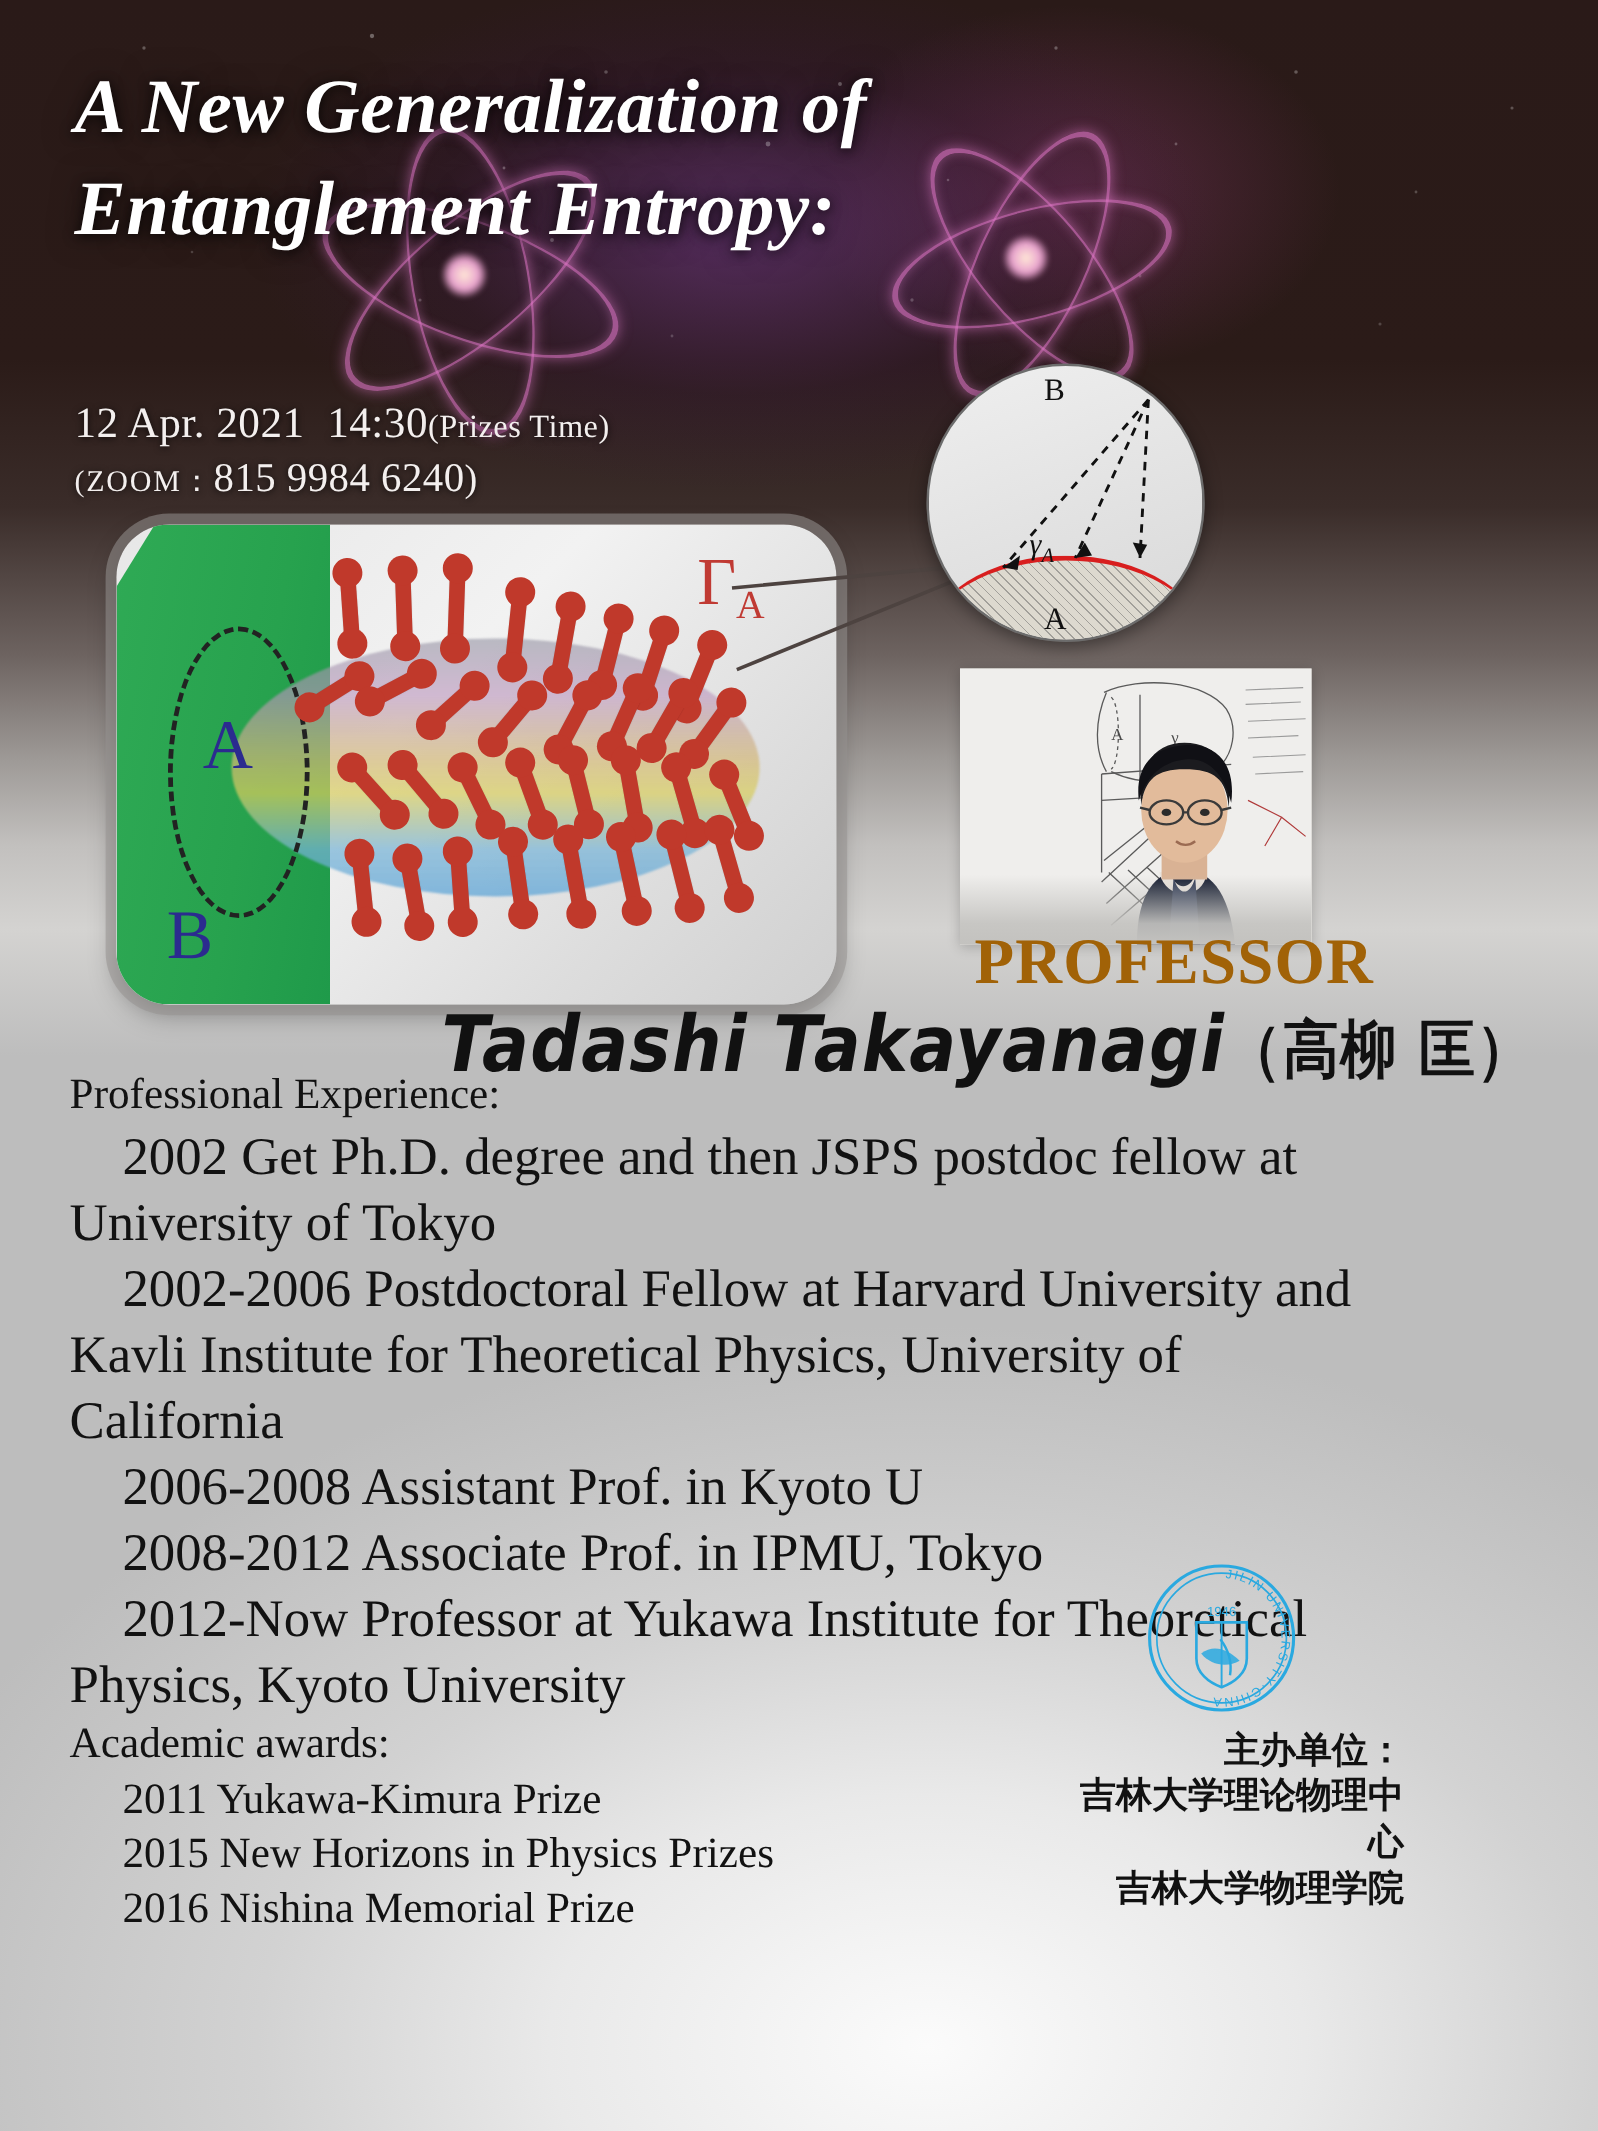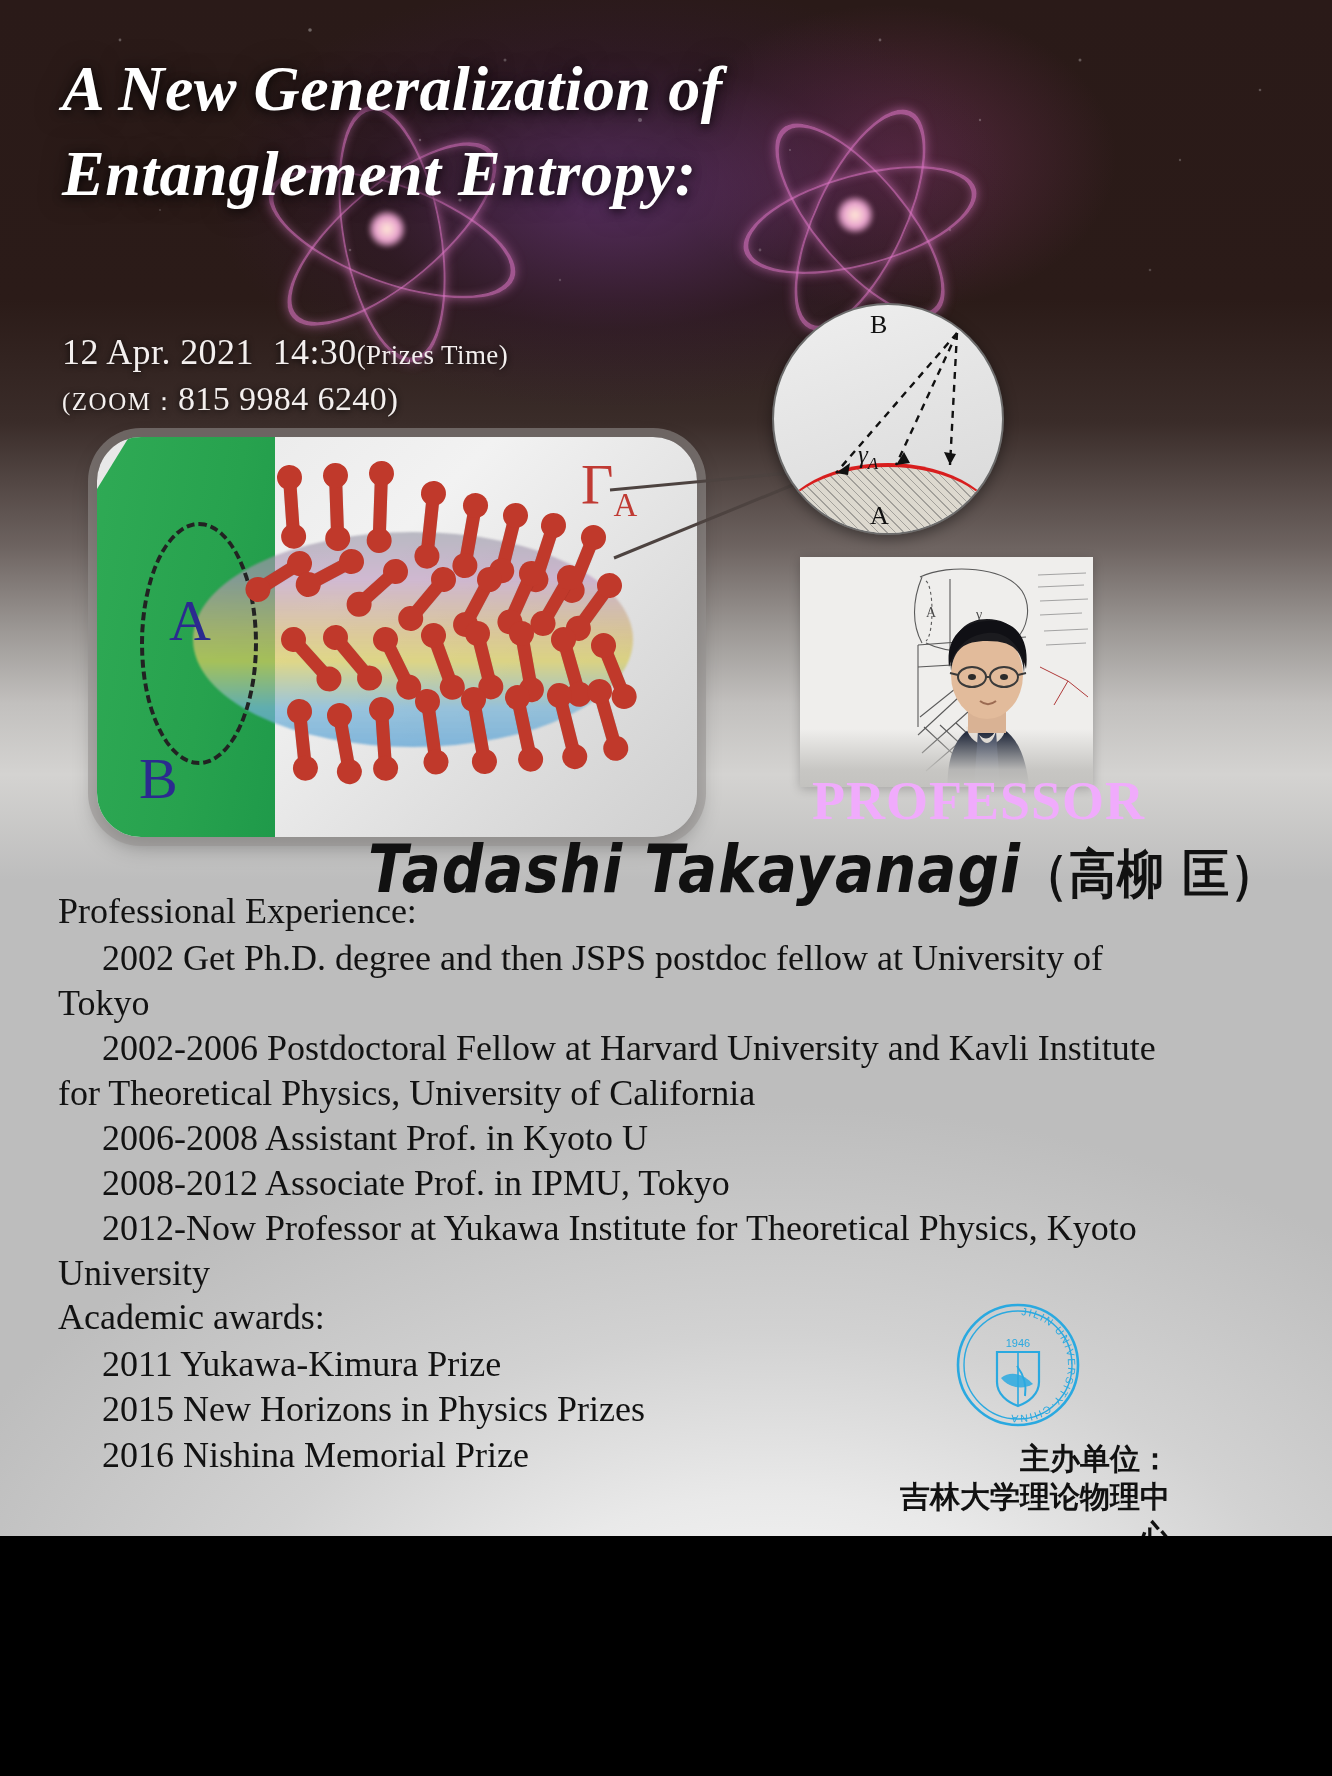--- a/index.html
+++ b/index.html
@@ -2,21 +2,21 @@
 <html><head>
 <meta charset="utf-8">
 <style>
   html,body{margin:0;padding:0;}
   body{
     width:1332px;height:1776px;
     font-family:"Liberation Serif",serif;
     overflow:hidden;position:relative;background:#000;
   }
   #poster{
-    position:absolute;inset:0;width:1332px;height:1536px;overflow:hidden;
+    position:absolute;inset:0;width:1332px;height:1776px;overflow:hidden;
   }
   
   .bg-bottom{
     position:absolute;left:0;top:0;width:1332px;height:1776px;
     background:
       radial-gradient(ellipse 900px 600px at 58% 96%, #fbfbfb 0%, #e9e9e9 35%, #d2d2d2 62%, #bdbdbd 100%);
   }
   .bg-top{
     position:absolute;left:0;top:0;width:1332px;height:880px;
     background:
@@ -149,38 +149,38 @@
     box-shadow:0 2px 10px rgba(0,0,0,.22);
   }
   .photo .wb{position:absolute;left:0;top:0;width:293px;height:230px;}
   .photo .person{position:absolute;left:88px;top:18px;width:190px;height:212px;}
   .photo .fade{
     position:absolute;left:0;bottom:0;width:293px;height:58px;
     background:linear-gradient(180deg,rgba(200,199,196,0) 0%,rgba(196,195,192,.92) 70%,#c3c2bf 100%);
   }
   .professor{
     position:absolute;left:812px;top:770px;
-    font-size:54px;font-weight:bold;color:#f0abfc;letter-spacing:1px;
+    font-size:54px;font-weight:bold;color:#a16207;letter-spacing:1px;
     font-family:"Liberation Serif",serif;
   }
   .name{
     position:absolute;left:368px;top:832px;
     font-size:58px;color:#111;white-space:nowrap;
     font-family:"DejaVu Sans",sans-serif;
     font-style:italic;font-weight:bold;letter-spacing:1px;
     transform:scaleY(1.12);transform-origin:left top;
   }
   .name .jp{font-size:47px;font-style:normal;font-family:"DejaVu Sans",sans-serif;}
 
   
   .body{
     position:absolute;left:58px;top:890px;width:1100px;color:#121212;
   }
   .sec-head{font-size:36px;line-height:1.22;margin:0 0 2px 0;}
-  .entry{font-size:36px;line-height:1.25;margin:0;text-indent:44px;}
+  .entry{font-size:44px;line-height:1.25;margin:0;text-indent:44px;}
   .award{font-size:36px;line-height:1.26;margin:0;text-indent:44px;}
   #awards-head{margin-top:0;}
 
   
   .logo{position:absolute;left:953px;top:1300px;width:130px;height:130px;}
   .footer{
     position:absolute;left:880px;top:1440px;width:290px;text-align:right;
     color:#111;font-size:30px;line-height:1.28;font-weight:bold;
     font-family:"DejaVu Sans",sans-serif;
   }

